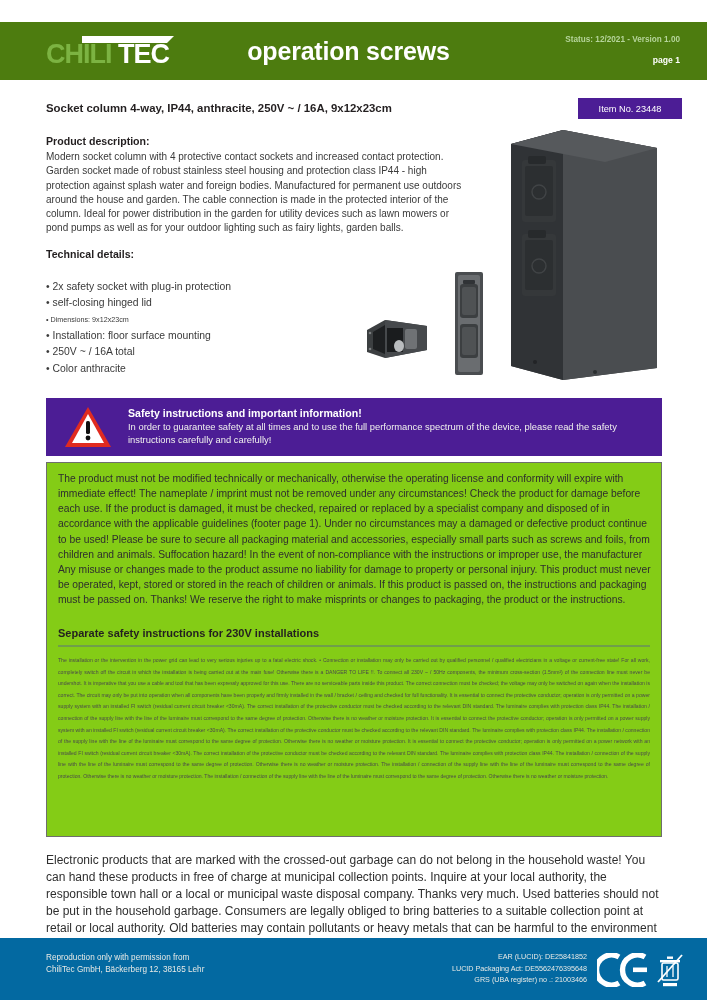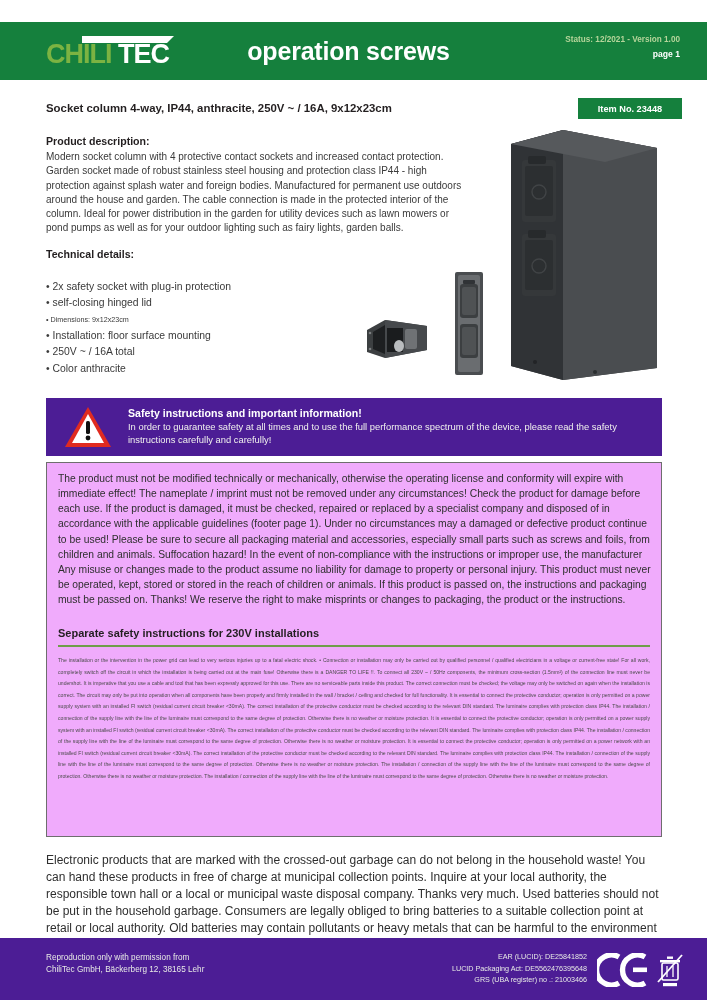--- a/index.html
+++ b/index.html
@@ -9,45 +9,45 @@
     background: #ffffff;
     font-family: "Liberation Sans", sans-serif;
     color: #231f20;
   }
   .page { position: relative; width: 707px; height: 1000px; overflow: hidden; }
 
   
   .header {
     position: absolute; left: 0; top: 22px;
     width: 707px; height: 58px;
-    background: #15803d;
+    background: #4d7c0f;
     display: flex; align-items: center;
   }
   .logo { position: absolute; left: 46px; top: 12px; width: 150px; height: 34px; }
   .header-title {
     position: absolute; left: 0; top: 0; width: 707px; height: 58px;
     display: flex; align-items: center; justify-content: center;
     color: #ffffff; font-size: 25px; font-weight: bold; letter-spacing: -0.2px;
     padding-right: 10px;
   }
   .header-meta {
     position: absolute; right: 27px; top: 12px; text-align: right; line-height: 1.45;
   }
   .header-status { font-size: 8.2px; font-weight: bold; color: #b5d49a; }
-  .header-page { font-size: 8.6px; font-weight: bold; color: #ffffff; margin-top: 2px; }
+  .header-page { font-size: 8.6px; font-weight: bold; color: #ffffff; margin-top: 8px; }
 
   
   .prod-title {
     position: absolute; left: 46px; top: 102px;
     font-size: 11.4px; font-weight: bold; color: #231f20;
   }
   .item-badge {
     position: absolute; left: 578px; top: 98px;
-    width: 104px; height: 21px; background: #15803d;
-    color: #ffffff; font-size: 9.2px; font-weight: bold;
+    width: 104px; height: 21px; background: #4c1d95;
+    color: #ffffff; font-size: 9.2px; font-weight: normal;
     display: flex; align-items: center; justify-content: center;
   }
 
   
   .sec-head {
     position: absolute; font-size: 10.6px; font-weight: bold; color: #231f20;
   }
   #desc-head { left: 46px; top: 135px; }
   .desc-body {
     position: absolute; left: 46px; top: 150px; width: 420px;
@@ -74,21 +74,21 @@
   }
   .warn-tri { margin-left: 18px; width: 48px; height: 42px; flex: none; }
   .safety-texts { margin-left: 16px; color: #ffffff; }
   .safety-title { font-size: 10.6px; font-weight: bold; margin-bottom: 2px; }
   .safety-sub { font-size: 9.4px; line-height: 1.38; color: #f0f0ee; }
 
   
   .safety-box {
     position: absolute; left: 46px; top: 462px;
     width: 616px; height: 375px;
-    border: 1px solid #6e6e6e; background: #f0abfc;
+    border: 1px solid #6e6e6e; background: #84cc16;
   }
   .safety-main {
     position: absolute; left: 11px; top: 8px; width: 594px;
     font-size: 10.3px; line-height: 1.47; color: #2e2e2e;
   }
   .sub-head {
     position: absolute; left: 11px; top: 164px;
     font-size: 11px; font-weight: bold; color: #231f20;
   }
   .sub-rule {
@@ -102,21 +102,21 @@
 
   
   .disposal {
     position: absolute; left: 46px; top: 852px; width: 616px;
     font-size: 12px; line-height: 1.42; color: #2e2e2e;
   }
 
   
   .footer {
     position: absolute; left: 0; top: 938px; width: 707px; height: 62px;
-    background: #4c1d95;
+    background: #0369a1;
   }
   .footer-left {
     position: absolute; left: 46px; top: 14px;
     font-size: 8.2px; line-height: 1.5; color: #e8eae6;
   }
   .footer-right {
     position: absolute; right: 120px; top: 13px;
     text-align: right; font-size: 7.2px; line-height: 1.62; color: #e8eae6;
   }
   .footer-marks {

